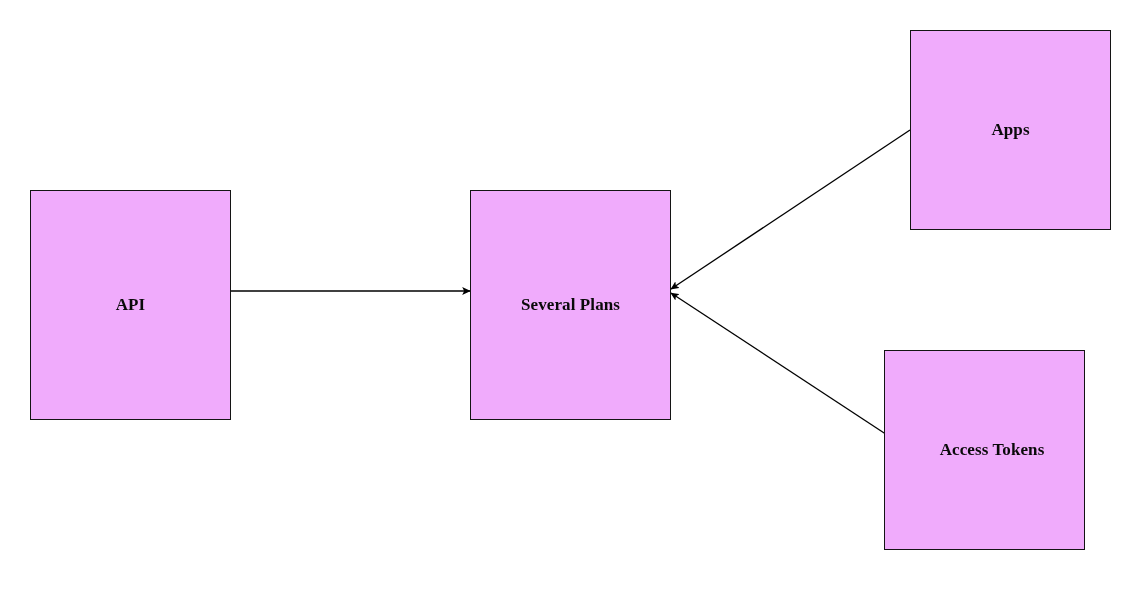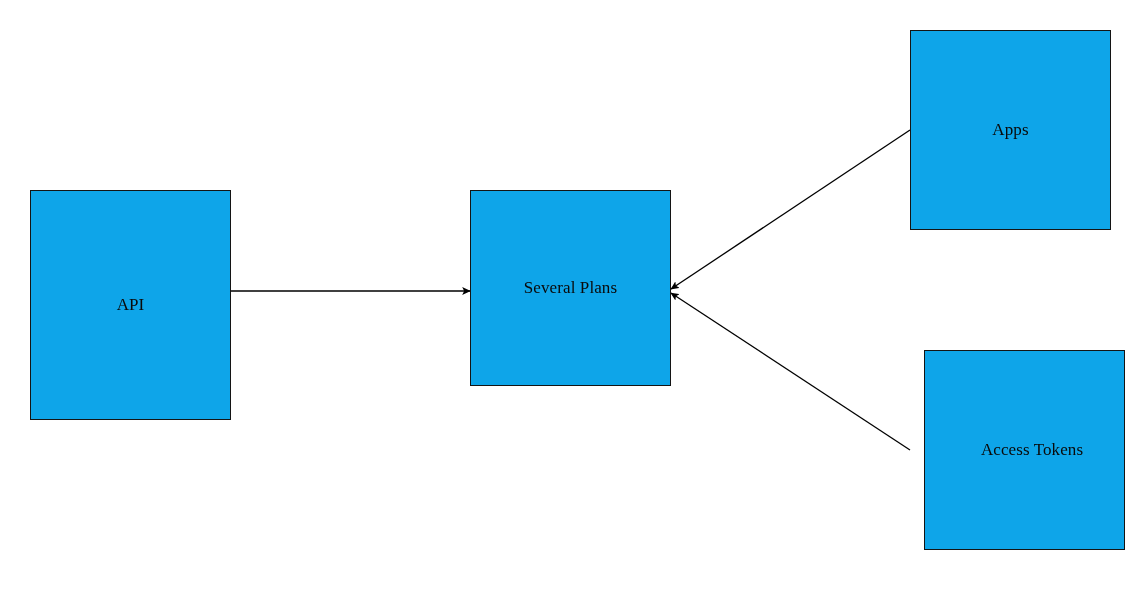--- a/index.html
+++ b/index.html
@@ -21,40 +21,41 @@
     position: absolute;
     left: 0;
     top: 0;
     width: 1141px;
     height: 591px;
     pointer-events: none;
   }
   .node {
     position: absolute;
     box-sizing: border-box;
-    background: #0ea5e9;
+    background: #f0abfc;
     border: 1.4px solid #141414;
     display: flex;
     align-items: center;
     justify-content: center;
     text-align: center;
+    font-weight: bold;
   }
   .node-label {
     font-family: "Liberation Serif", "DejaVu Serif", serif;
     font-size: 17px;
     line-height: 1.2;
     color: #0a0a0a;
     letter-spacing: 0.1px;
     white-space: nowrap;
     user-select: none;
   }
   #node-api      { left: 30px;  top: 190px; width: 201px; height: 230px; }
-  #node-plans    { left: 470px; top: 190px; width: 201px; height: 196px; justify-content: center; }
+  #node-plans    { left: 470px; top: 190px; width: 201px; height: 230px; justify-content: center; }
   #node-apps     { left: 910px; top: 30px;  width: 201px; height: 200px; }
-  #node-tokens   { left: 924px; top: 350px; width: 201px; height: 200px; padding-left: 15px; }
+  #node-tokens   { left: 884px; top: 350px; width: 201px; height: 200px; padding-left: 15px; }
 </style>
 </head>
 <body>
 
 <div id="canvas">
 
   <svg id="edge-layer" width="1141" height="591" viewBox="0 0 1141 591" xmlns="http://www.w3.org/2000/svg">
     <defs>
       <marker id="arrow-end" viewBox="0 0 10 10" refX="9.2" refY="5" markerWidth="8.5" markerHeight="8.5" orient="auto-start-reverse" markerUnits="userSpaceOnUse">
         <path d="M 0 0.4 L 10 5 L 0 9.6 L 2.3 5 Z" fill="#000000"></path>

